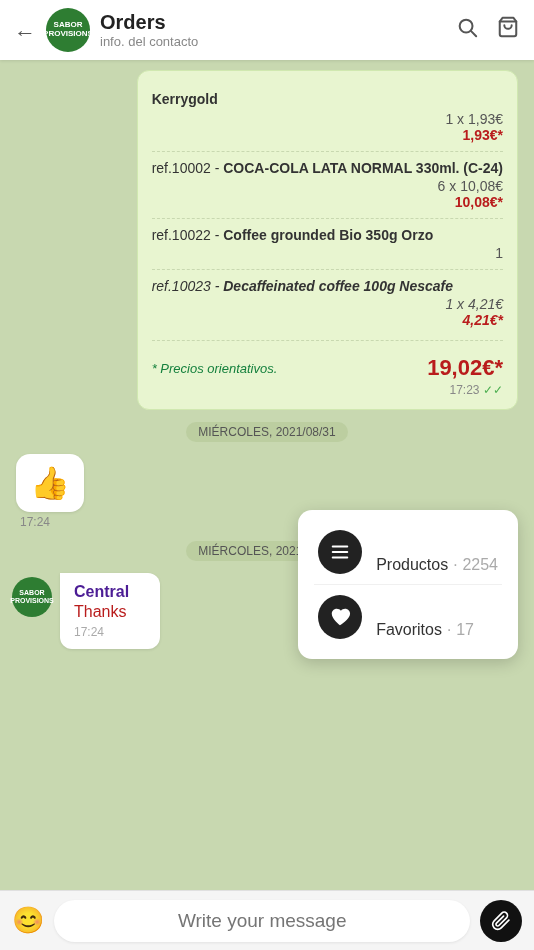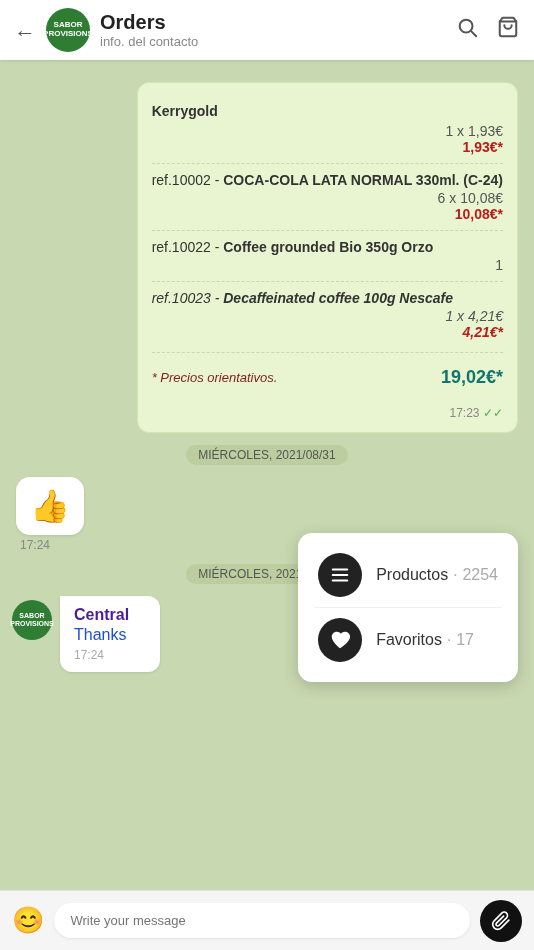--- a/index.html
+++ b/index.html
@@ -71,21 +71,21 @@
       color: #555;
       cursor: pointer;
     }
 
     
     .chat-area {
       position: relative;
       z-index: 1;
       height: calc(950px - 60px - 60px);
       overflow-y: auto;
-      padding: 22px 8px;
+      padding: 10px 8px;
       display: flex;
       flex-direction: column;
       gap: 6px;
     }
 
     
     .order-bubble {
       background: #e8f5d0;
       border-radius: 12px;
       padding: 12px 14px;
@@ -126,33 +126,33 @@
       font-weight: 600;
     }
     .order-total-row {
       display: flex;
       justify-content: space-between;
       align-items: center;
       padding-top: 6px;
     }
     .order-note {
       font-size: 13px;
-      color: #7f1d1d;
+      color: #15803d;
       font-style: italic;
     }
     .order-total-price {
-      font-size: 18px;
-      color: #0f766e;
+      font-size: 22px;
+      color: #b91c1c;
       font-weight: 700;
     }
     .order-timestamp {
       text-align: right;
       font-size: 12px;
       color: #888;
-      margin-top: 18px;
+      margin-top: 2px;
     }
     .checkmarks {
       color: #4caf50;
     }
 
     
     .date-separator {
       text-align: center;
       padding: 6px 0;
     }
@@ -221,21 +221,21 @@
       min-width: 100px;
     }
     .received-sender {
       font-size: 16px;
       color: #4c1d95;
       font-weight: 600;
       margin-bottom: 2px;
     }
     .received-text {
       font-size: 16px;
-      color: #1d4ed8;
+      color: #b91c1c;
       font-weight: 500;
     }
     .received-time {
       font-size: 12px;
       color: #aaa;
       margin-top: 4px;
     }
 
     
     .context-menu {
@@ -244,21 +244,21 @@
       bottom: -10px;
       background: #fff;
       border-radius: 14px;
       box-shadow: 0 4px 16px rgba(0,0,0,0.18);
       padding: 10px 16px;
       min-width: 200px;
       z-index: 20;
     }
     .context-menu-item {
       display: flex;
-      align-items: center;
+      align-items: flex-end;
       gap: 14px;
       padding: 10px 4px;
       cursor: pointer;
     }
     .context-menu-item + .context-menu-item {
       border-top: 1px solid #f0f0f0;
     }
     .context-icon {
       width: 44px;
       height: 44px;
@@ -302,23 +302,24 @@
       cursor: pointer;
       color: #888;
     }
     .input-field {
       flex: 1;
       background: #fff;
       border-radius: 24px;
       border: none;
       outline: none;
       padding: 10px 16px;
-      font-size: 13px;
+      font-size: 19px;
       color: #aaa;
       box-shadow: 0 1px 3px rgba(0,0,0,0.08);
+      text-align: center;
     }
     .input-attach {
       width: 42px;
       height: 42px;
       border-radius: 50%;
       background: #111;
       display: flex;
       align-items: center;
       justify-content: center;
       cursor: pointer;

